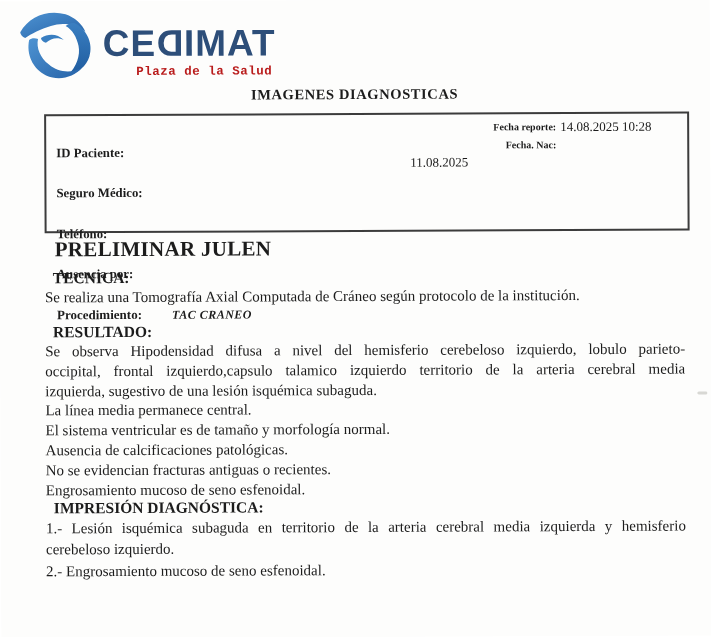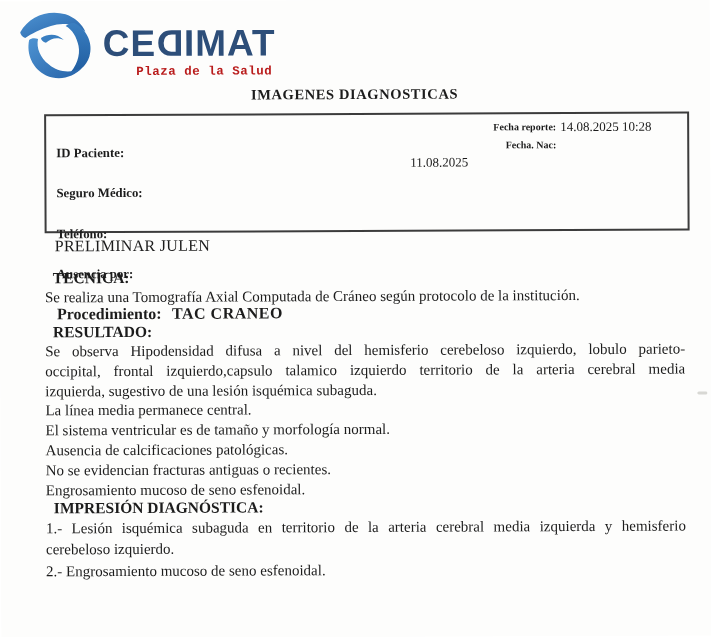--- a/index.html
+++ b/index.html
@@ -56,33 +56,33 @@
   
   .info-box {
     position: absolute; left: 45px; top: 113px;
     width: 645px; height: 119px;
     border: 2px solid #3c3c3c;
   }
   .fields-col { position: absolute; left: 10px; top: 4px; }
   .field-row { display: flex; height: 17.6px; align-items: flex-end; margin-top: 23px; }
   .field-label { font-weight: bold; font-size: 12.8px; width: 115px; }
   .field-value { font-size: 13px; }
-  .field-row.procedure .field-label { font-size: 16px; }
+  .field-row.procedure .field-label { font-size: 13px; }
   .field-row.procedure .field-value {
-    font-weight: bold; font-size: 16px; letter-spacing: 0.5px;
+    font-weight: bold; font-size: 12px; letter-spacing: 0.5px; font-style: italic;
   }
   .dates-col { position: absolute; left: 360px; top: 4px; }
   .date-row { display: flex; height: 17.6px; align-items: center; }
   .date-label { font-weight: bold; font-size: 10px; width: 150px; text-align: right; }
   .date-value { font-size: 13px; margin-left: 4px; white-space: nowrap; }
 
   
   .preliminary {
     position: absolute; left: 55px; top: 236px;
-    font-weight: normal; font-size: 16px; letter-spacing: 0.3px;
+    font-weight: bold; font-size: 21px; letter-spacing: 0.3px;
   }
   .section { position: absolute; left: 45px; width: 640px; }
   .section-heading {
     font-weight: bold; font-size: 15.5px;
     margin-left: 8px; margin-bottom: 1px;
   }
   .line { font-size: 15px; line-height: 19.8px; }
   .line.stretch { text-align: justify; text-align-last: justify; }
   .sec-tecnica   { top: 268px; }
   .sec-resultado { top: 322px; }

